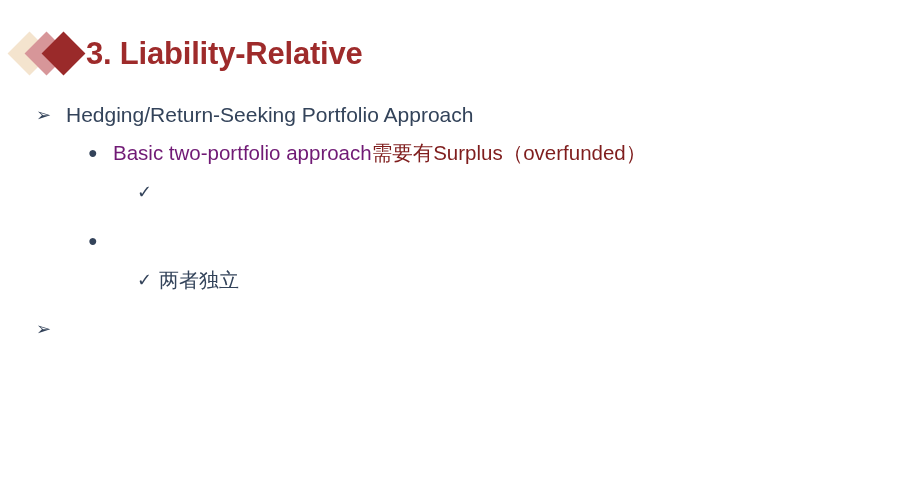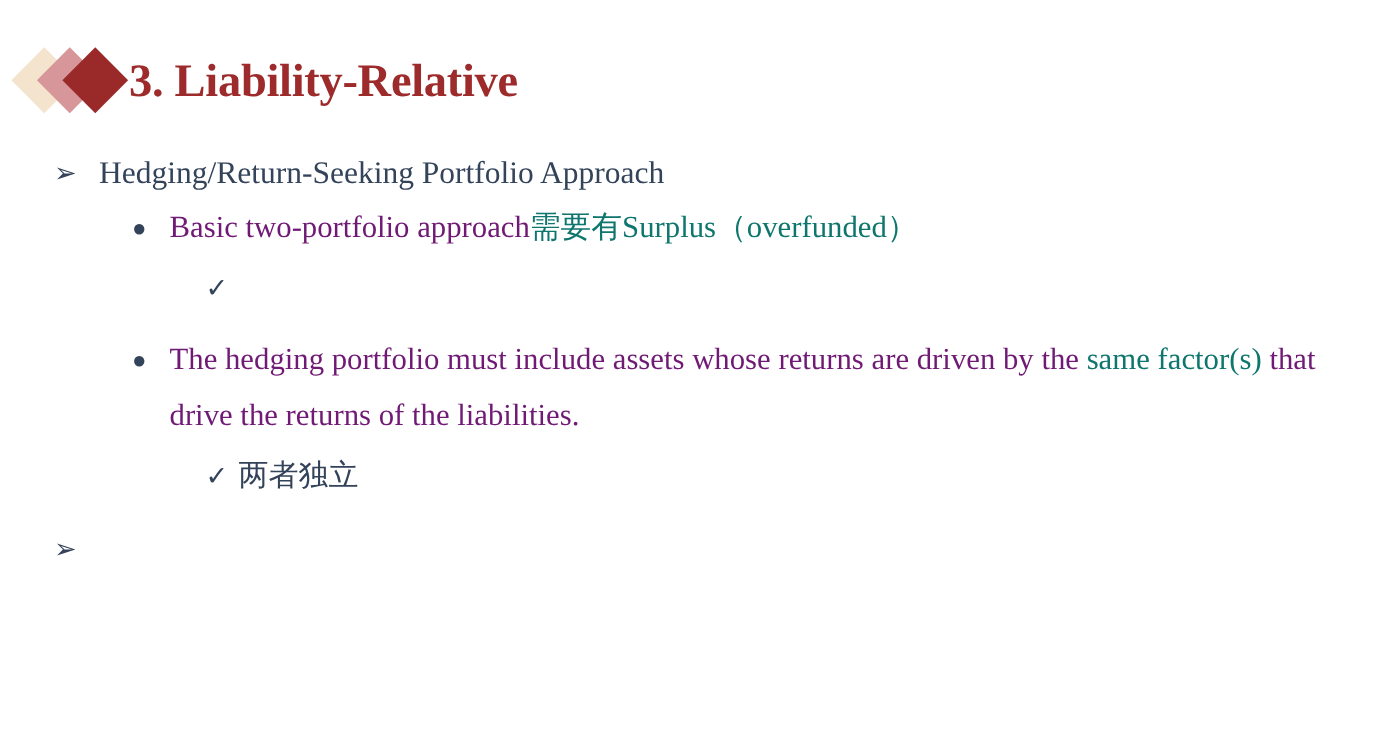--- a/index.html
+++ b/index.html
@@ -13,21 +13,20 @@
     overflow: hidden;
     font-family: "Liberation Sans", "DejaVu Sans", sans-serif;
     -webkit-font-smoothing: antialiased;
   }
 
   .slide {
     position: relative;
     width: 922px;
     height: 372px;
     background: #ffffff;
-    font-family: Liberation Serif, serif;
   }
 
   
   .title-row {
     position: absolute;
     left: 12px;
     top: 22px;
     height: 62px;
     display: flex;
     align-items: center;
@@ -113,21 +112,21 @@
   }
   .lvl3 .bullet {
     flex: 0 0 auto;
     width: 22px;
     font-size: 18px;
     line-height: 40px;
     color: #33435A;
   }
   .lvl3 .text { max-width: 745px; }
 
-  .red { color: #0f766e; }
+  .red { color: #7f1d1d; }
   .navy { color: #701a75; }
 
   .spacer-sm { height: 10px; }
   .spacer-md { height: 12px; }
 </style>
 </head>
 <body>
 
 <div class="slide">
 
@@ -153,21 +152,20 @@
     </div>
 
     <div class="line lvl3">
       <span class="bullet">✓</span>
     </div>
 
     <div class="spacer-sm"></div>
 
     <div class="line lvl2">
       <span class="bullet">●</span>
-      <span class="text"><span class="navy">The hedging portfolio must include assets whose returns are driven by the </span><span class="red">same factor(s)</span><span class="navy"> that drive the returns of the liabilities.</span></span>
     </div>
 
     <div class="line lvl3">
       <span class="bullet">✓</span>
       <span class="text">两者独立</span>
     </div>
 
     <div class="spacer-md"></div>
 
     <div class="line lvl1">

